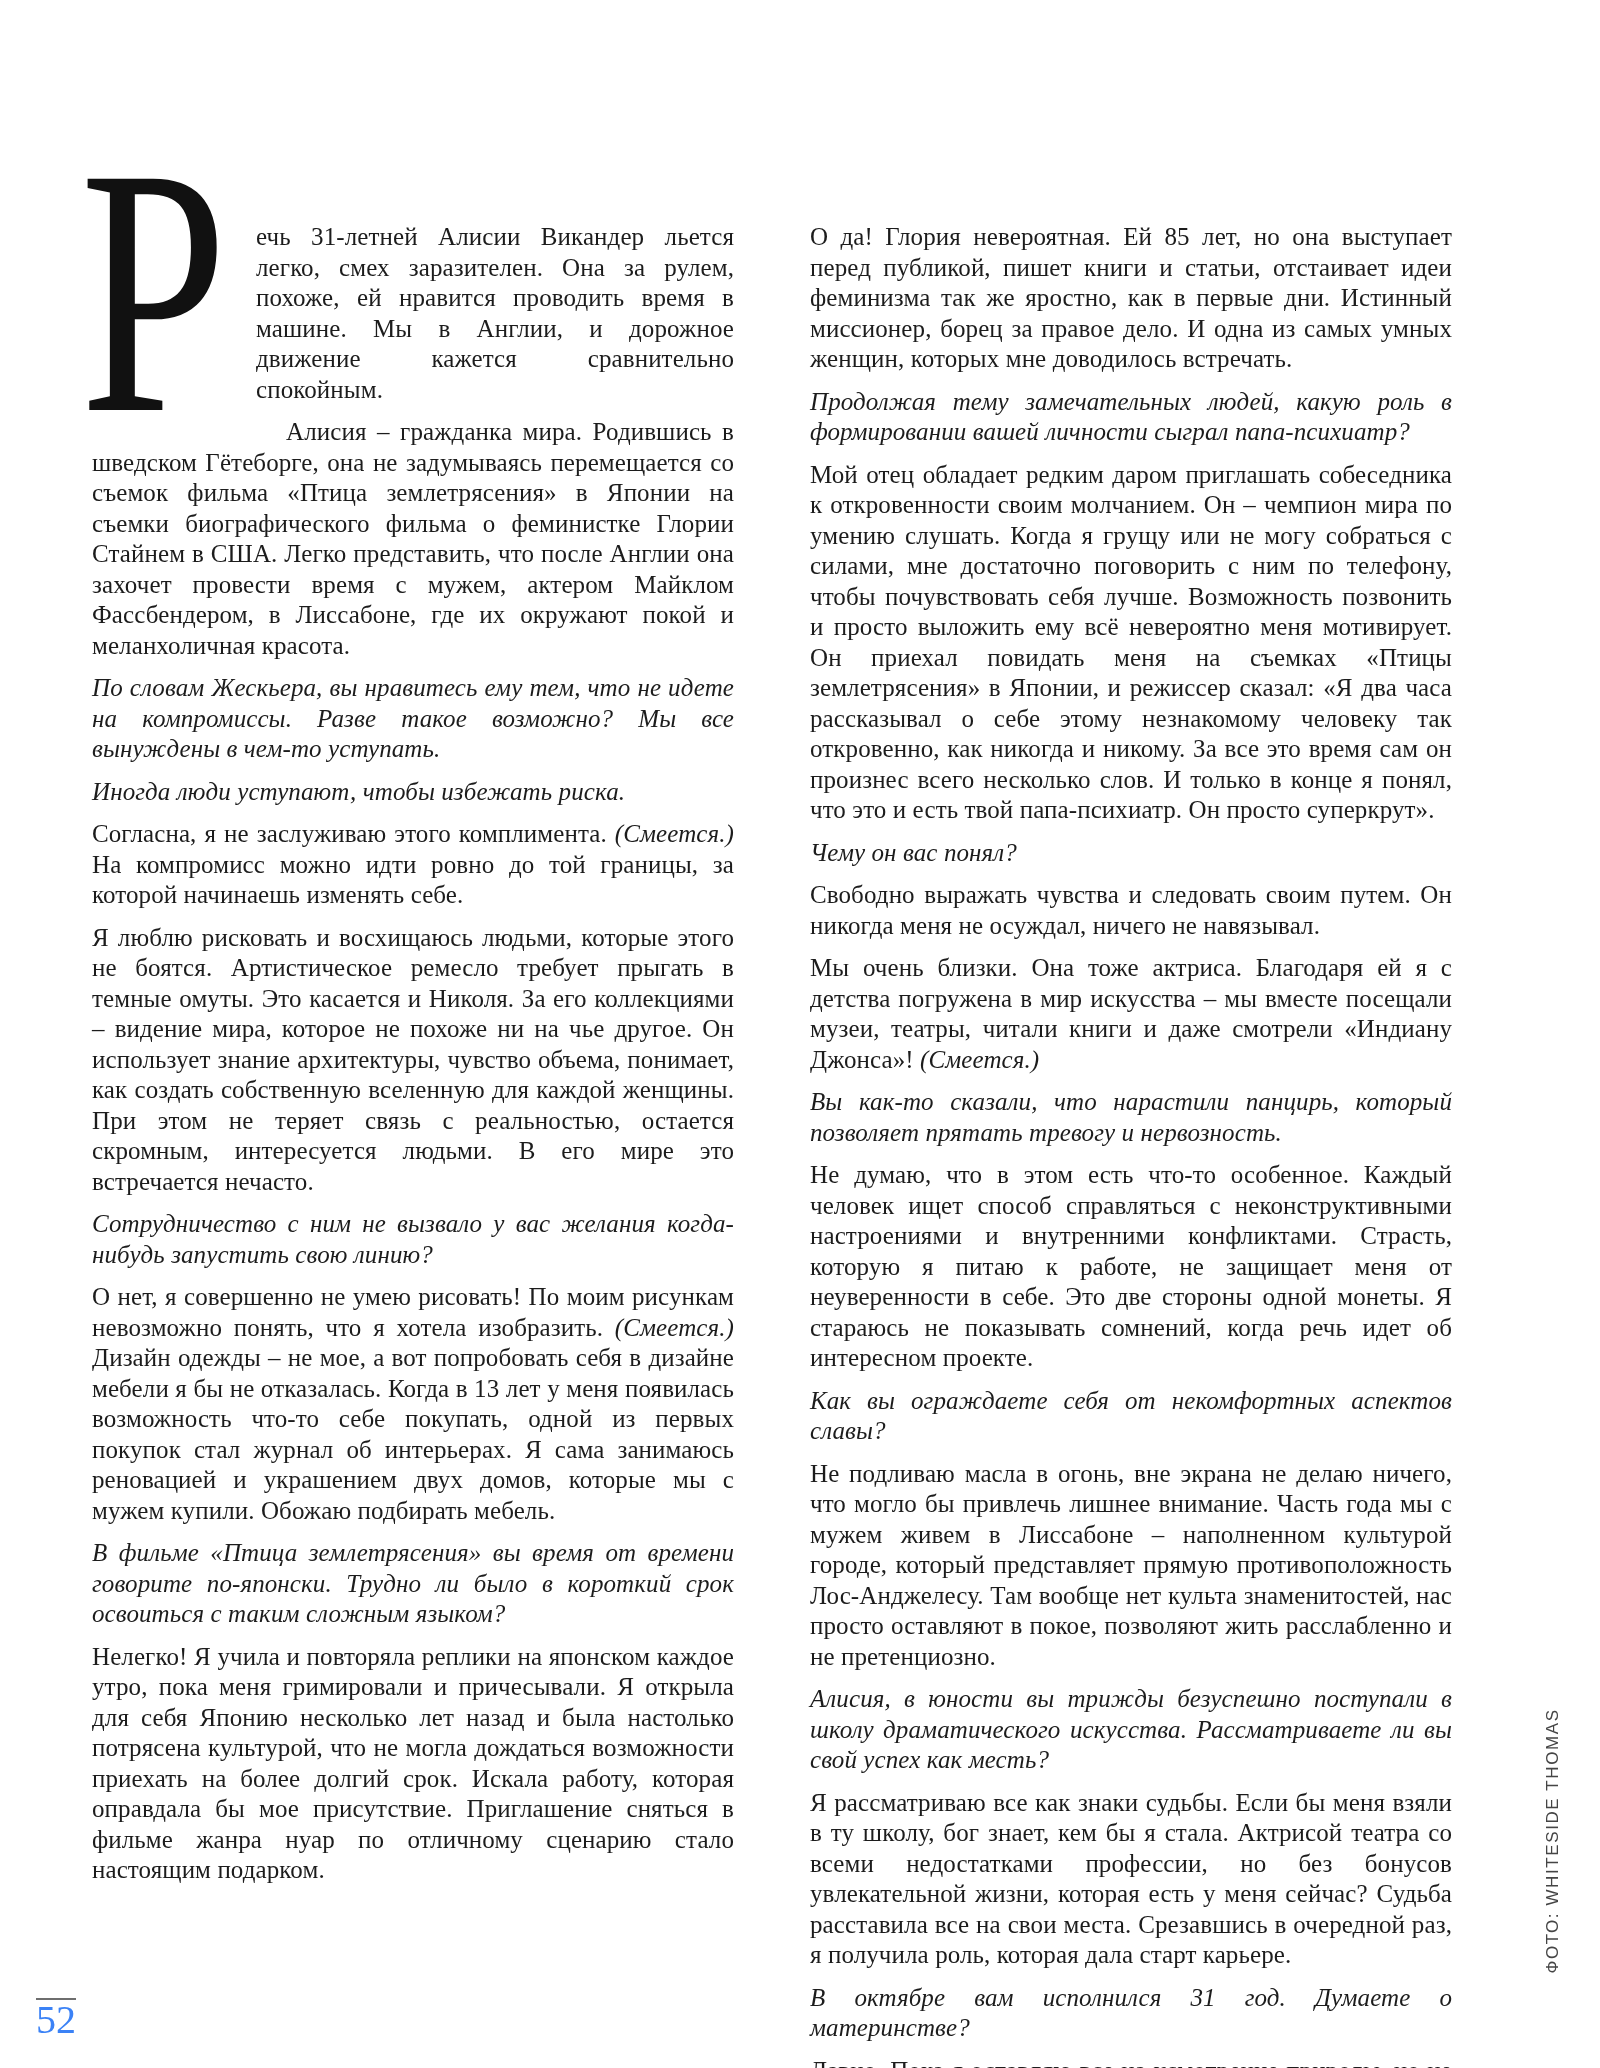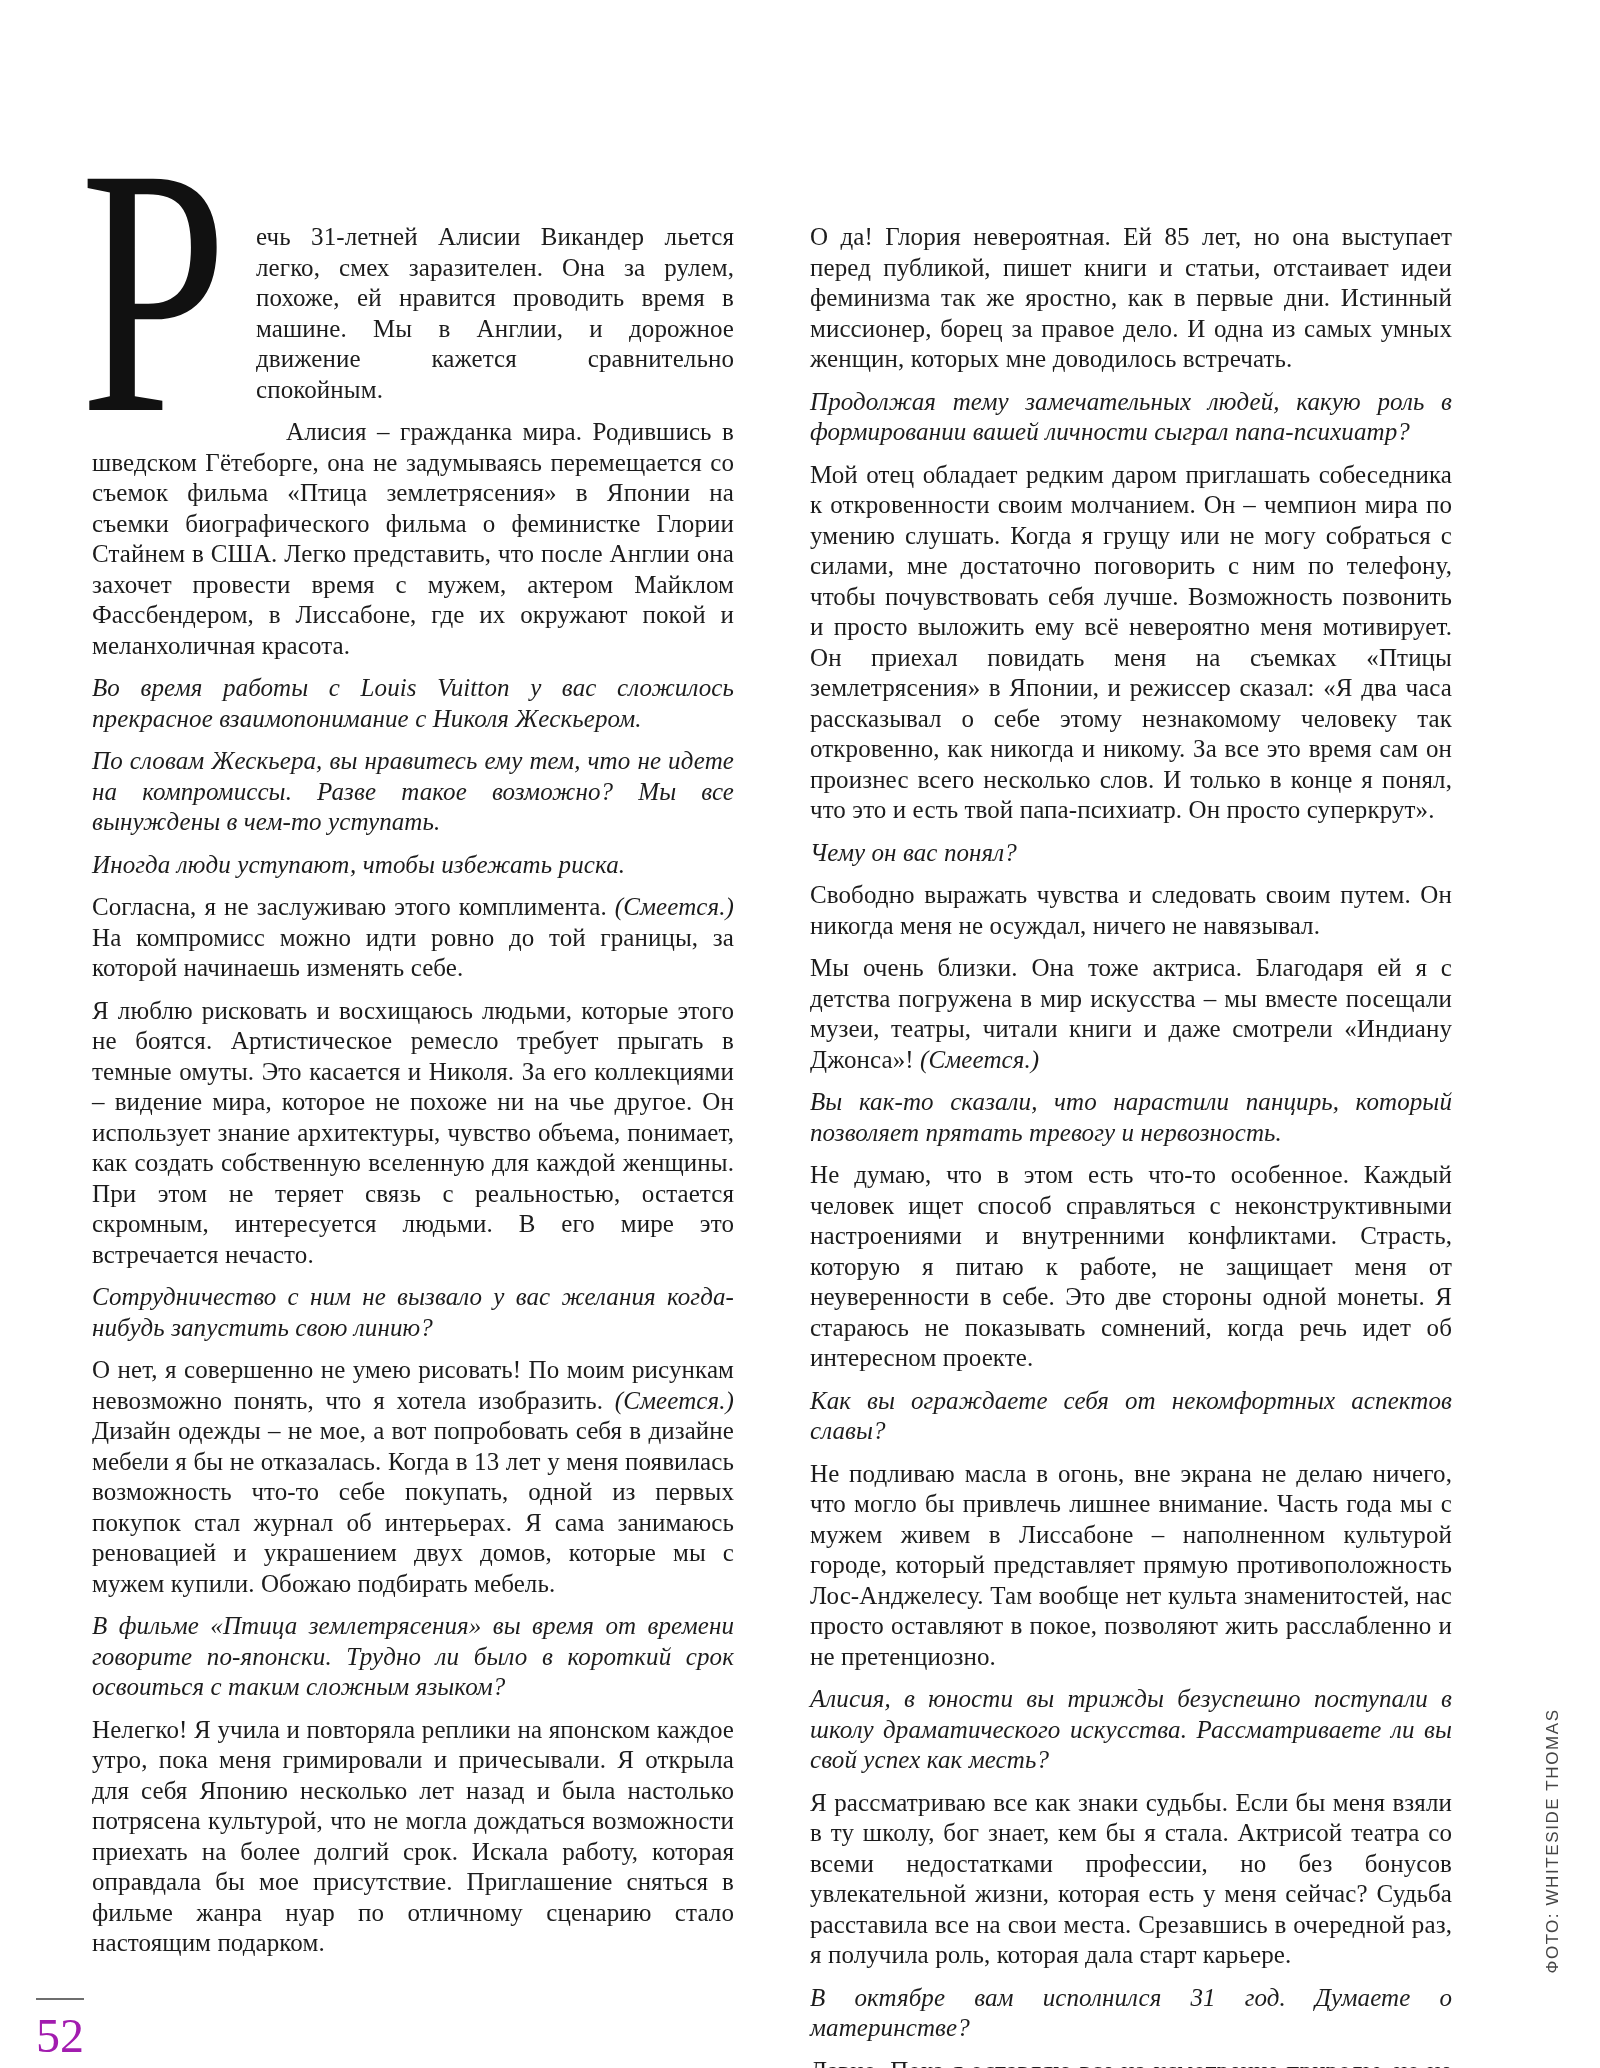--- a/index.html
+++ b/index.html
@@ -42,24 +42,24 @@
     transform: scaleX(0.75);
     transform-origin: 0 60%;
     color: #111111;
     font-family: "Liberation Serif", serif;
   }
   .page-number {
     position: absolute;
     left: 36px;
     top: 1998px;
     border-top: 2px solid #6e6e6e;
-    padding-top: 18px;
-    font-size: 48px;
+    padding-top: 2px;
+    font-size: 40px;
     line-height: 36px;
-    color: #a21caf;
+    color: #3b82f6;
     min-width: 36px;
     text-align: left;
   }
   .photo-credit {
     position: absolute;
     left: 1553px;
     top: 1841px;
     transform: translate(-50%, -50%) rotate(-90deg);
     white-space: nowrap;
     font-family: "Liberation Sans", sans-serif;
@@ -70,21 +70,20 @@
 </style>
 </head>
 <body>
 
 <div id="col-left" class="column">
   <div class="dropcap">
     <span class="glyph">Р</span>
   </div>
 <p class="para opening"><span>ечь 31-летней Алисии Викандер льется легко, смех заразителен. Она за рулем, похоже, ей нравится проводить время в машине. Мы в Англии, и дорожное движение кажется сравнительно спокойным.</span></p>
     <p class="para intro"><span>Алисия – гражданка мира. Родившись в шведском Гётеборге, она не задумываясь перемещается со съемок фильма «Птица землетрясения» в Японии на съемки биографического фильма о феминистке Глории Стайнем в США. Легко представить, что после Англии она захочет провести время с мужем, актером Майклом Фассбендером, в Лиссабоне, где их окружают покой и меланхоличная красота.</span></p>
-    <p class="para question"><span class="it">Во время работы с Louis Vuitton у вас сложилось прекрасное взаимопонимание с Николя Жескьером.</span></p>
     <p class="para question"><span class="it">По словам Жескьера, вы нравитесь ему тем, что не идете на компромиссы. Разве такое возможно? Мы все вынуждены в чем-то уступать.</span></p>
     <p class="para question"><span class="it">Иногда люди уступают, чтобы избежать риска.</span></p>
     <p class="para answer"><span>Согласна, я не заслуживаю этого комплимента. </span><span class="it">(Смеется.)</span><span> На компромисс можно идти ровно до той границы, за которой начинаешь изменять себе.</span></p>
     <p class="para answer"><span>Я люблю рисковать и восхищаюсь людьми, которые этого не боятся. Артистическое ремесло требует прыгать в темные омуты. Это касается и Николя. За его коллекциями – видение мира, которое не похоже ни на чье другое. Он использует знание архитектуры, чувство объема, понимает, как создать собственную вселенную для каждой женщины. При этом не теряет связь с реальностью, остается скромным, интересуется людьми. В его мире это встречается нечасто.</span></p>
     <p class="para question"><span class="it">Сотрудничество с ним не вызвало у вас желания когда-нибудь запустить свою линию?</span></p>
     <p class="para answer"><span>О нет, я совершенно не умею рисовать! По моим рисункам невозможно понять, что я хотела изобразить. </span><span class="it">(Смеется.)</span><span> Дизайн одежды – не мое, а вот попробовать себя в дизайне мебели я бы не отказалась. Когда в 13 лет у меня появилась возможность что-то себе покупать, одной из первых покупок стал журнал об интерьерах. Я сама занимаюсь реновацией и украшением двух домов, которые мы с мужем купили. Обожаю подбирать мебель.</span></p>
     <p class="para question"><span class="it">В фильме «Птица землетрясения» вы время от времени говорите по-японски. Трудно ли было в короткий срок освоиться с таким сложным языком?</span></p>
     <p class="para answer"><span>Нелегко! Я учила и повторяла реплики на японском каждое утро, пока меня гримировали и причесывали. Я открыла для себя Японию несколько лет назад и была настолько потрясена культурой, что не могла дождаться возможности приехать на более долгий срок. Искала работу, которая оправдала бы мое присутствие. Приглашение сняться в фильме жанра нуар по отличному сценарию стало настоящим подарком.</span></p>
   </div>
 

